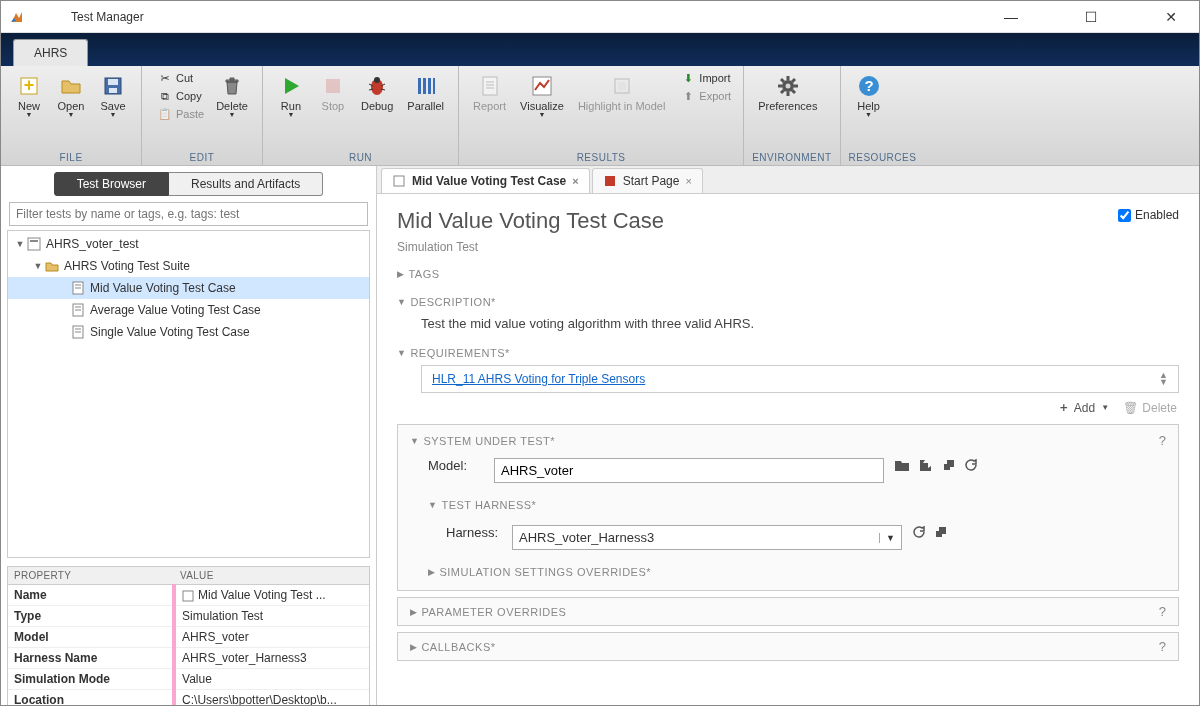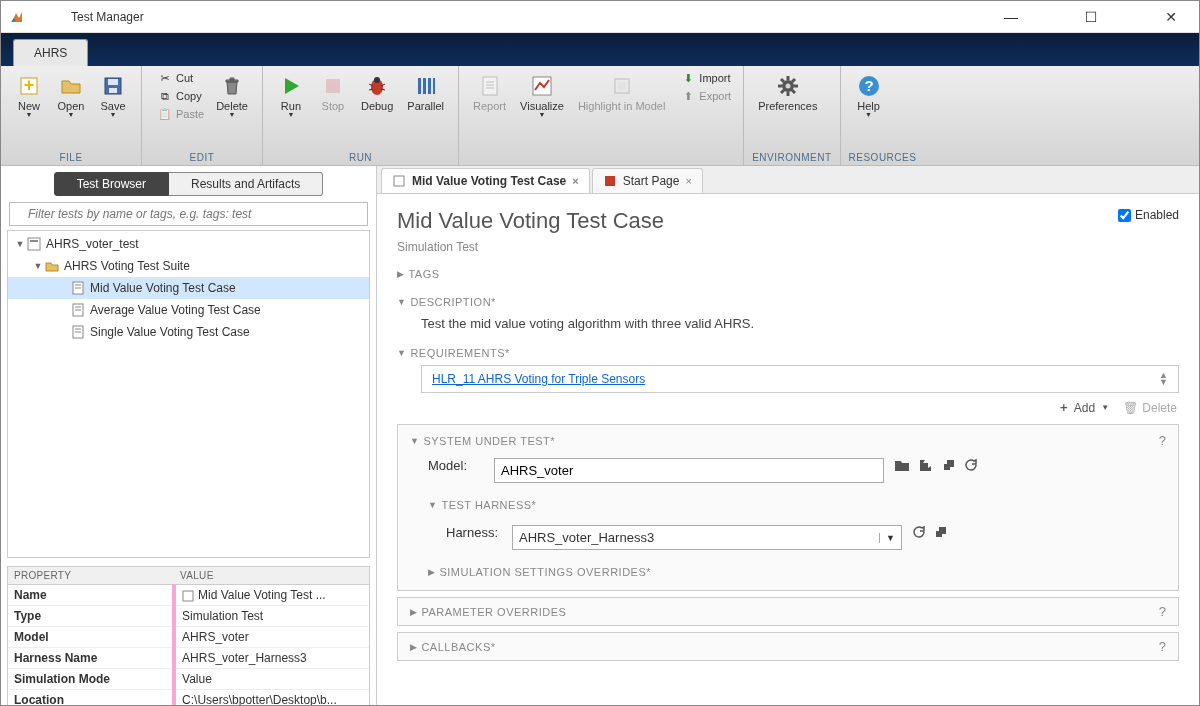--- a/index.html
+++ b/index.html
@@ -36,21 +36,21 @@
 .main { display: flex; height: 554px; }
 
 
 .left { width: 376px; border-right: 1px solid #ccc; display: flex; flex-direction: column; padding: 6px; background: #fff; }
 .ltabs { display: flex; justify-content: center; gap: 0; margin-bottom: 4px; }
 .ltab { padding: 4px 22px; font-size: 12px; border: 1px solid #888; background: #f0f0f0; cursor: default; }
 .ltab.active { background: #444; color: #fff; border-color: #444; }
 .ltab:first-child { border-radius: 3px 0 0 3px; }
 .ltab:last-child { border-radius: 0 3px 3px 0; border-left: none; }
 .filterbox { margin: 2px 2px 4px 2px; }
-.filterbox input { width: 100%; padding: 4px 18px; border: 1px solid #bbb; font-size: 12px; font-style: italic; color: #888; }
+.filterbox input { width: 100%; padding: 4px 6px; border: 1px solid #bbb; font-size: 12px; color: #888; }
 
 .tree { flex: 0 0 auto; border: 1px solid #ccc; height: 328px; overflow: auto; padding: 2px 0; }
 .treenode { display: flex; align-items: center; padding: 3px 4px; font-size: 12px; }
 .treenode.selected { background: #d0e7ff; }
 .treenode .expander { width: 12px; font-size: 9px; color: #666; text-align: center; }
 .treenode .ticon2 { width: 16px; height: 16px; margin-right: 4px; display: inline-flex; align-items: center; justify-content: center; }
 .treenode .tlabel2 { }
 .depth0 { padding-left: 6px; } .depth1 { padding-left: 24px; } .depth2 { padding-left: 50px; }
 
 
@@ -272,20 +272,21 @@
         <div class="subbtn">
             <span class="sicon" style="color:#2a8a2a">⬇</span>
             <span>Import</span>
           </div>
         <div class="subbtn disabled">
             <span class="sicon">⬆</span>
             <span>Export</span>
           </div>
       </div>
     </div>
+    <div class="glabel">RESULTS</div>
   </div>
 
   <div class="tgroup">
     <div class="buttons">
       <div class="tbtn">
         <span class="ticon">
             <svg width="24" height="24">
               <circle cx="12" cy="12" r="6" fill="#555"></circle>
               <circle cx="12" cy="12" r="2.5" fill="#d4d4d4"></circle>
               <g stroke="#555" stroke-width="3">

